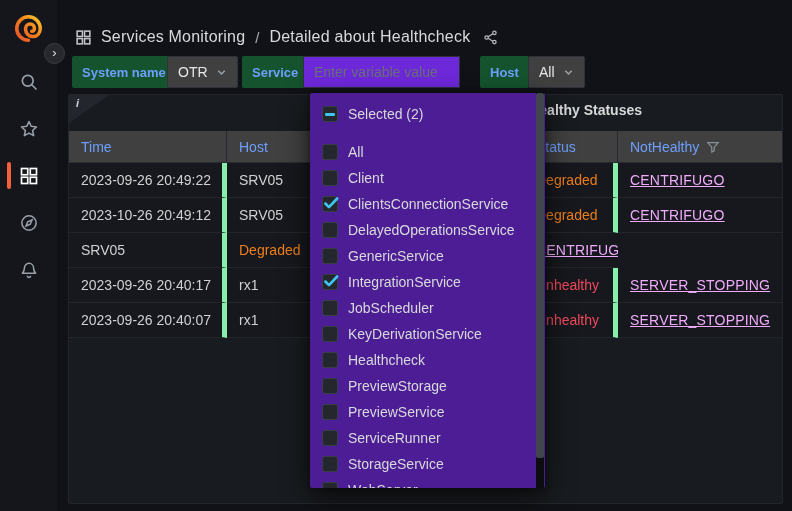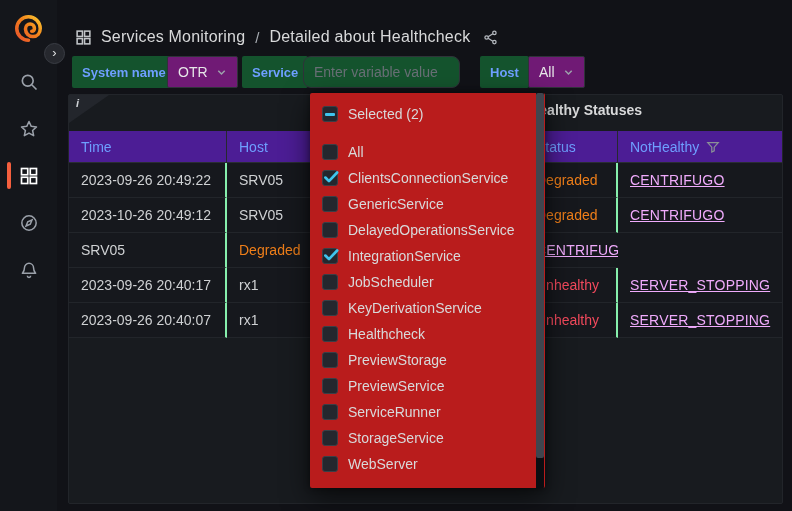--- a/index.html
+++ b/index.html
@@ -47,27 +47,27 @@
   .share-icon svg { width:17px; height:17px; }
   
   .var-label {
     position:absolute; top:56px; height:32px;
     background:#14532d; border-radius:2px;
     color:#6E9FFF; font-size:13px; font-weight:700;
     display:flex; align-items:center; padding:0 10px; white-space:nowrap;
   }
   .var-value {
     position:absolute; top:56px; height:32px;
-    background:#701a75; border:1px solid #2F3339; border-radius:2px;
+    background:#404040; border:1px solid #2F3339; border-radius:2px;
     color:#E6E7E8; font-size:14px; font-weight:500;
     display:flex; align-items:center; gap:8px; padding:0 10px; cursor:pointer; white-space:nowrap;
   }
   .var-input {
     position:absolute; top:56px; height:32px; width:157px; left:303px;
-    background:#14532d; border:1px solid #2F3339; border-radius:8px;
+    background:#6d28d9; border:1px solid #2F3339; border-radius:0;
     color:#E6E7E8; font-size:14px; padding:0 10px;
     font-family:"Liberation Sans", sans-serif; outline:none;
   }
   .var-input::placeholder { color:#696F76; }
   #var-system-label { left:72px; }
   #var-system-value { left:167px; }
   #var-service-label { left:242px; }
   #var-host-label { left:480px; }
   #var-host-value { left:528px; }
   .chev { display:flex; }
@@ -84,42 +84,42 @@
     position:absolute; left:7px; top:-26px; font-size:11px; font-weight:700;
     color:#CFD2D6; font-style:italic;
   }
   .panel-title {
     position:absolute; left:433px; top:7px; font-size:14px; font-weight:700;
     color:#D8D9DA; white-space:nowrap; cursor:pointer;
   }
   
   .tbl { position:absolute; left:0; top:36px; width:713px; }
   .t-head, .t-row { display:grid; grid-template-columns:158px 297px 94px 164px; }
-  .t-head { background:#4c1d95; height:32px; }
+  .t-head { background:#404040; height:32px; }
   .t-head .th {
     color:#6E9FFF; font-size:14px; font-weight:500;
     display:flex; align-items:center; gap:7px; padding-left:12px;
     border-right:1px solid #26292F; border-bottom:1px solid #2A2D33; cursor:pointer;
   }
   .t-head .th:last-child { border-right:none; }
   .t-row { height:35px; background:#16181D; }
   .t-row .td {
     font-size:14px; color:#CFD1D3; display:flex; align-items:center;
-    padding-left:12px; border-right:2px solid #86efac; border-bottom:1px solid #22252A;
+    padding-left:12px; border-right:5px solid #86efac; border-bottom:1px solid #22252A;
     white-space:nowrap; overflow:hidden;
   }
   .t-row .td:last-child { border-right:none; }
   .status-degraded { color:#EE7E19 !important; }
   .status-unhealthy { color:#F2495C !important; }
   .nh-link { color:#f0abfc; font-weight:500; text-decoration:underline; cursor:pointer; letter-spacing:.2px; }
   .filter-icon { display:flex; cursor:pointer; }
   
   .dropdown {
     position:absolute; left:310px; top:93px; width:235px; height:395px;
-    background:#b91c1c; border-radius:2px; z-index:10;
+    background:#4c1d95; border-radius:2px; z-index:10;
     box-shadow:0 10px 28px rgba(0,0,0,.6), 0 0 6px rgba(0,0,0,.45);
     overflow:hidden;
   }
   .dd-summary {
     height:28px; margin-top:7px; display:flex; align-items:center; gap:10px;
     padding-left:12px; font-size:14px; color:#D8D9DA; cursor:pointer;
   }
   .dd-list { margin-top:11px; }
   .dd-item {
     height:26px; display:flex; align-items:center; gap:10px;
@@ -329,42 +329,48 @@
     <span>Selected (2)</span>
   </div>
   <div class="dd-list">
   <div class="dd-item">
     <span class="cb">
       
     </span>
     <span>All</span>
   </div>
 
+  <div class="dd-item">
+    <span class="cb">
+      
+    </span>
+    <span>Client</span>
+  </div>
 
   <div class="dd-item checked">
     <span class="cb">
       <svg viewBox="0 0 16 16">
             <path d="M3 8.5l3.2 3.2L13.5 4" fill="none" stroke="#3FC4EE" stroke-width="2.4" stroke-linecap="round" stroke-linejoin="round"></path>
           </svg>
     </span>
     <span>ClientsConnectionService</span>
   </div>
 
   <div class="dd-item">
     <span class="cb">
       
     </span>
+    <span>DelayedOperationsService</span>
+  </div>
+
+  <div class="dd-item">
+    <span class="cb">
+      
+    </span>
     <span>GenericService</span>
-  </div>
-
-  <div class="dd-item">
-    <span class="cb">
-      
-    </span>
-    <span>DelayedOperationsService</span>
   </div>
 
   <div class="dd-item checked">
     <span class="cb">
       <svg viewBox="0 0 16 16">
             <path d="M3 8.5l3.2 3.2L13.5 4" fill="none" stroke="#3FC4EE" stroke-width="2.4" stroke-linecap="round" stroke-linejoin="round"></path>
           </svg>
     </span>
     <span>IntegrationService</span>
   </div>

